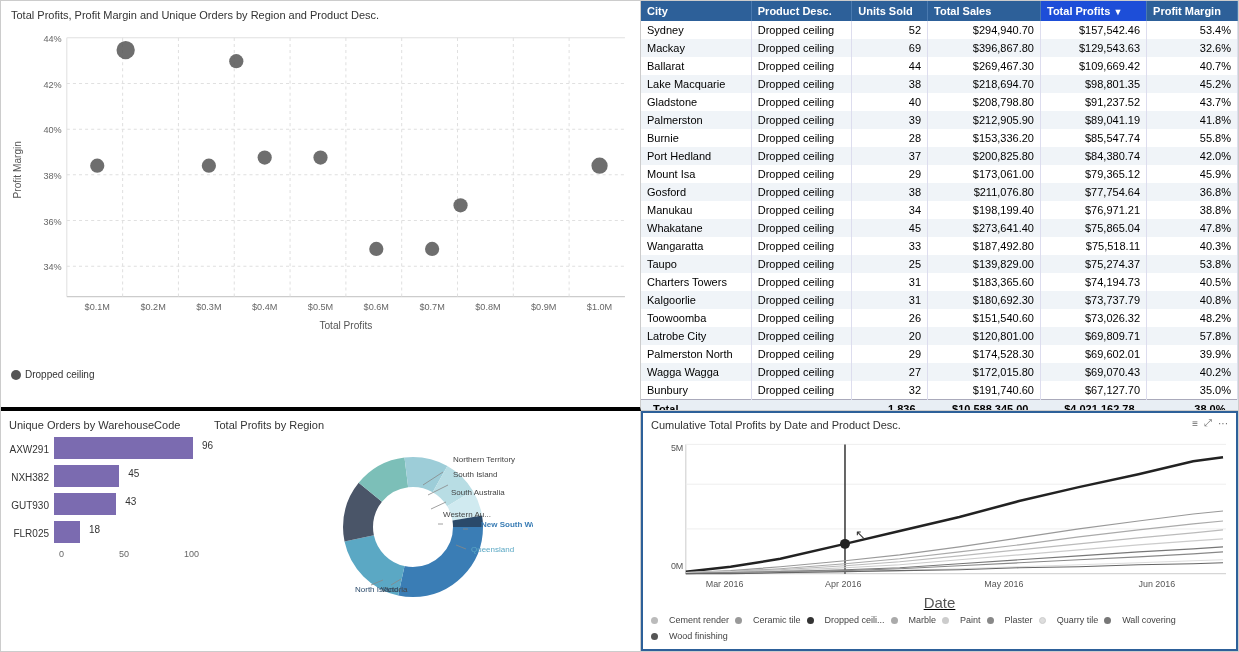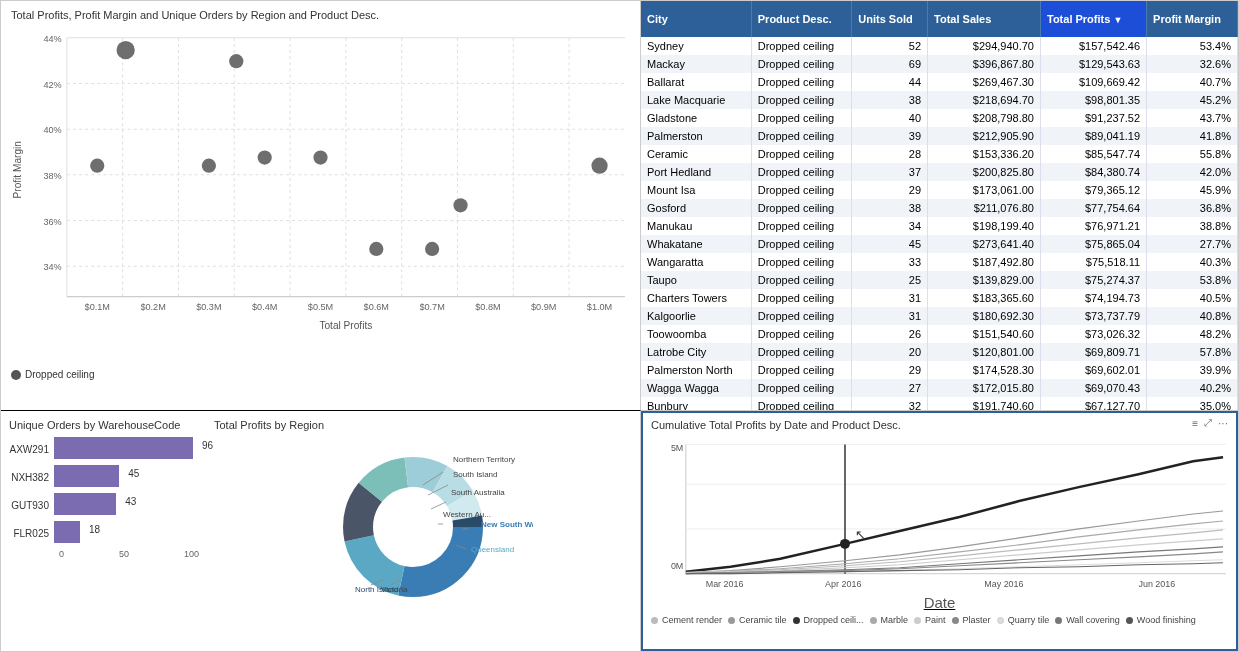--- a/index.html
+++ b/index.html
@@ -15,21 +15,21 @@
       display: grid;
       grid-template-columns: 640px 1fr;
       grid-template-rows: 410px 1fr;
       width: 1239px;
       height: 652px;
       border: 1px solid #ccc;
     }
     
     .scatter-panel {
       border-right: 1px solid #ccc;
-      border-bottom: 1px solid #000000;
+      border-bottom: 4px solid #000000;
       padding: 8px 10px 12px 10px;
       position: relative;
       background: #fff;
     }
     .panel-title {
       font-size: 11px;
       color: #333;
       margin-bottom: 4px;
     }
     .scatter-chart {
@@ -44,21 +44,21 @@
       background: #fff;
     }
     .data-table {
       width: 100%;
       border-collapse: collapse;
       font-size: 11px;
     }
     .data-table thead th {
       background: #2d6099;
       color: #fff;
-      padding: 12px 6px;
+      padding: 4px 6px;
       text-align: left;
       border-right: 1px solid #4a7ab0;
       white-space: nowrap;
       position: sticky;
       top: 0;
     }
     .data-table thead th.sorted {
       background: #1d4ed8;
     }
     .data-table tbody tr:nth-child(even) {
@@ -183,21 +183,21 @@
       display: flex;
       flex-wrap: wrap;
       gap: 6px;
       margin-top: 4px;
       font-size: 9px;
       color: #444;
     }
     .legend-item {
       display: flex;
       align-items: center;
-      gap: 4px;
+      gap: 11px;
     }
     .legend-circle {
       width: 7px;
       height: 7px;
       border-radius: 50%;
       flex-shrink: 0;
     }
     .scatter-legend {
       display: flex;
       align-items: center;
@@ -354,21 +354,21 @@
             </tr>
             <tr>
               <td>Palmerston</td>
               <td>Dropped ceiling</td>
               <td class="num-right">39</td>
               <td class="num-right">$212,905.90</td>
               <td class="num-right">$89,041.19</td>
               <td class="num-right">41.8%</td>
             </tr>
             <tr>
-              <td>Ceramic</td>
+              <td>Burnie</td>
               <td>Dropped ceiling</td>
               <td class="num-right">28</td>
               <td class="num-right">$153,336.20</td>
               <td class="num-right">$85,547.74</td>
               <td class="num-right">55.8%</td>
             </tr>
             <tr>
               <td>Port Hedland</td>
               <td>Dropped ceiling</td>
               <td class="num-right">37</td>
@@ -399,21 +399,21 @@
               <td class="num-right">$198,199.40</td>
               <td class="num-right">$76,971.21</td>
               <td class="num-right">38.8%</td>
             </tr>
             <tr>
               <td>Whakatane</td>
               <td>Dropped ceiling</td>
               <td class="num-right">45</td>
               <td class="num-right">$273,641.40</td>
               <td class="num-right">$75,865.04</td>
-              <td class="num-right">27.7%</td>
+              <td class="num-right">47.8%</td>
             </tr>
             <tr>
               <td>Wangaratta</td>
               <td>Dropped ceiling</td>
               <td class="num-right">33</td>
               <td class="num-right">$187,492.80</td>
               <td class="num-right">$75,518.11</td>
               <td class="num-right">40.3%</td>
             </tr>
             <tr>

